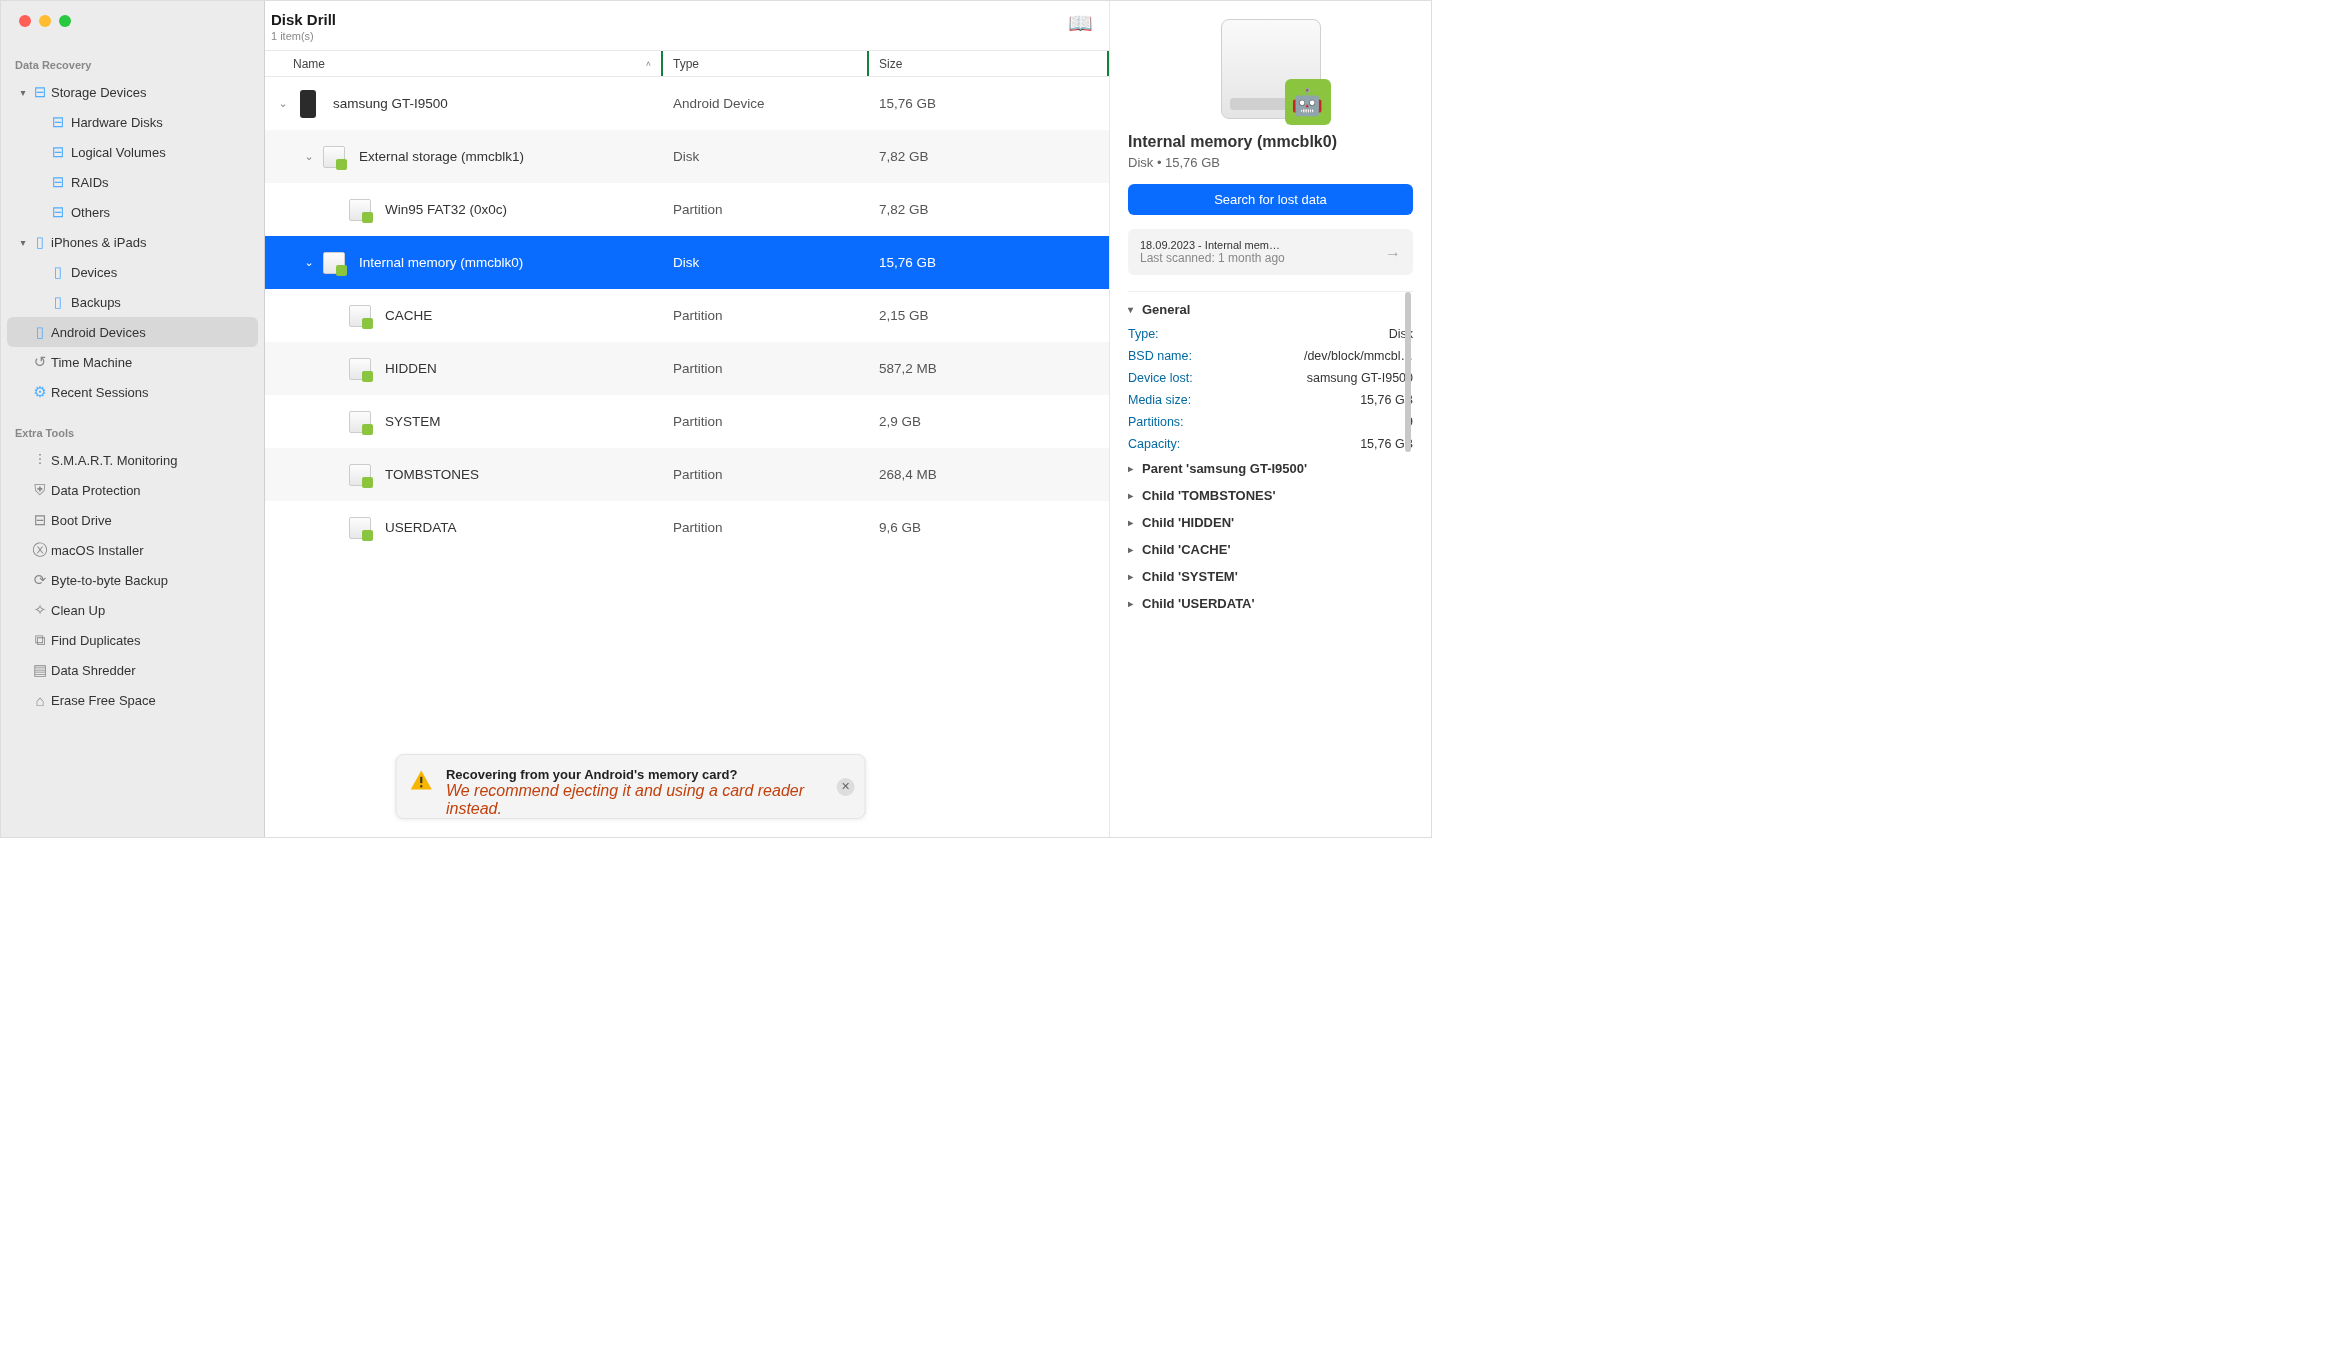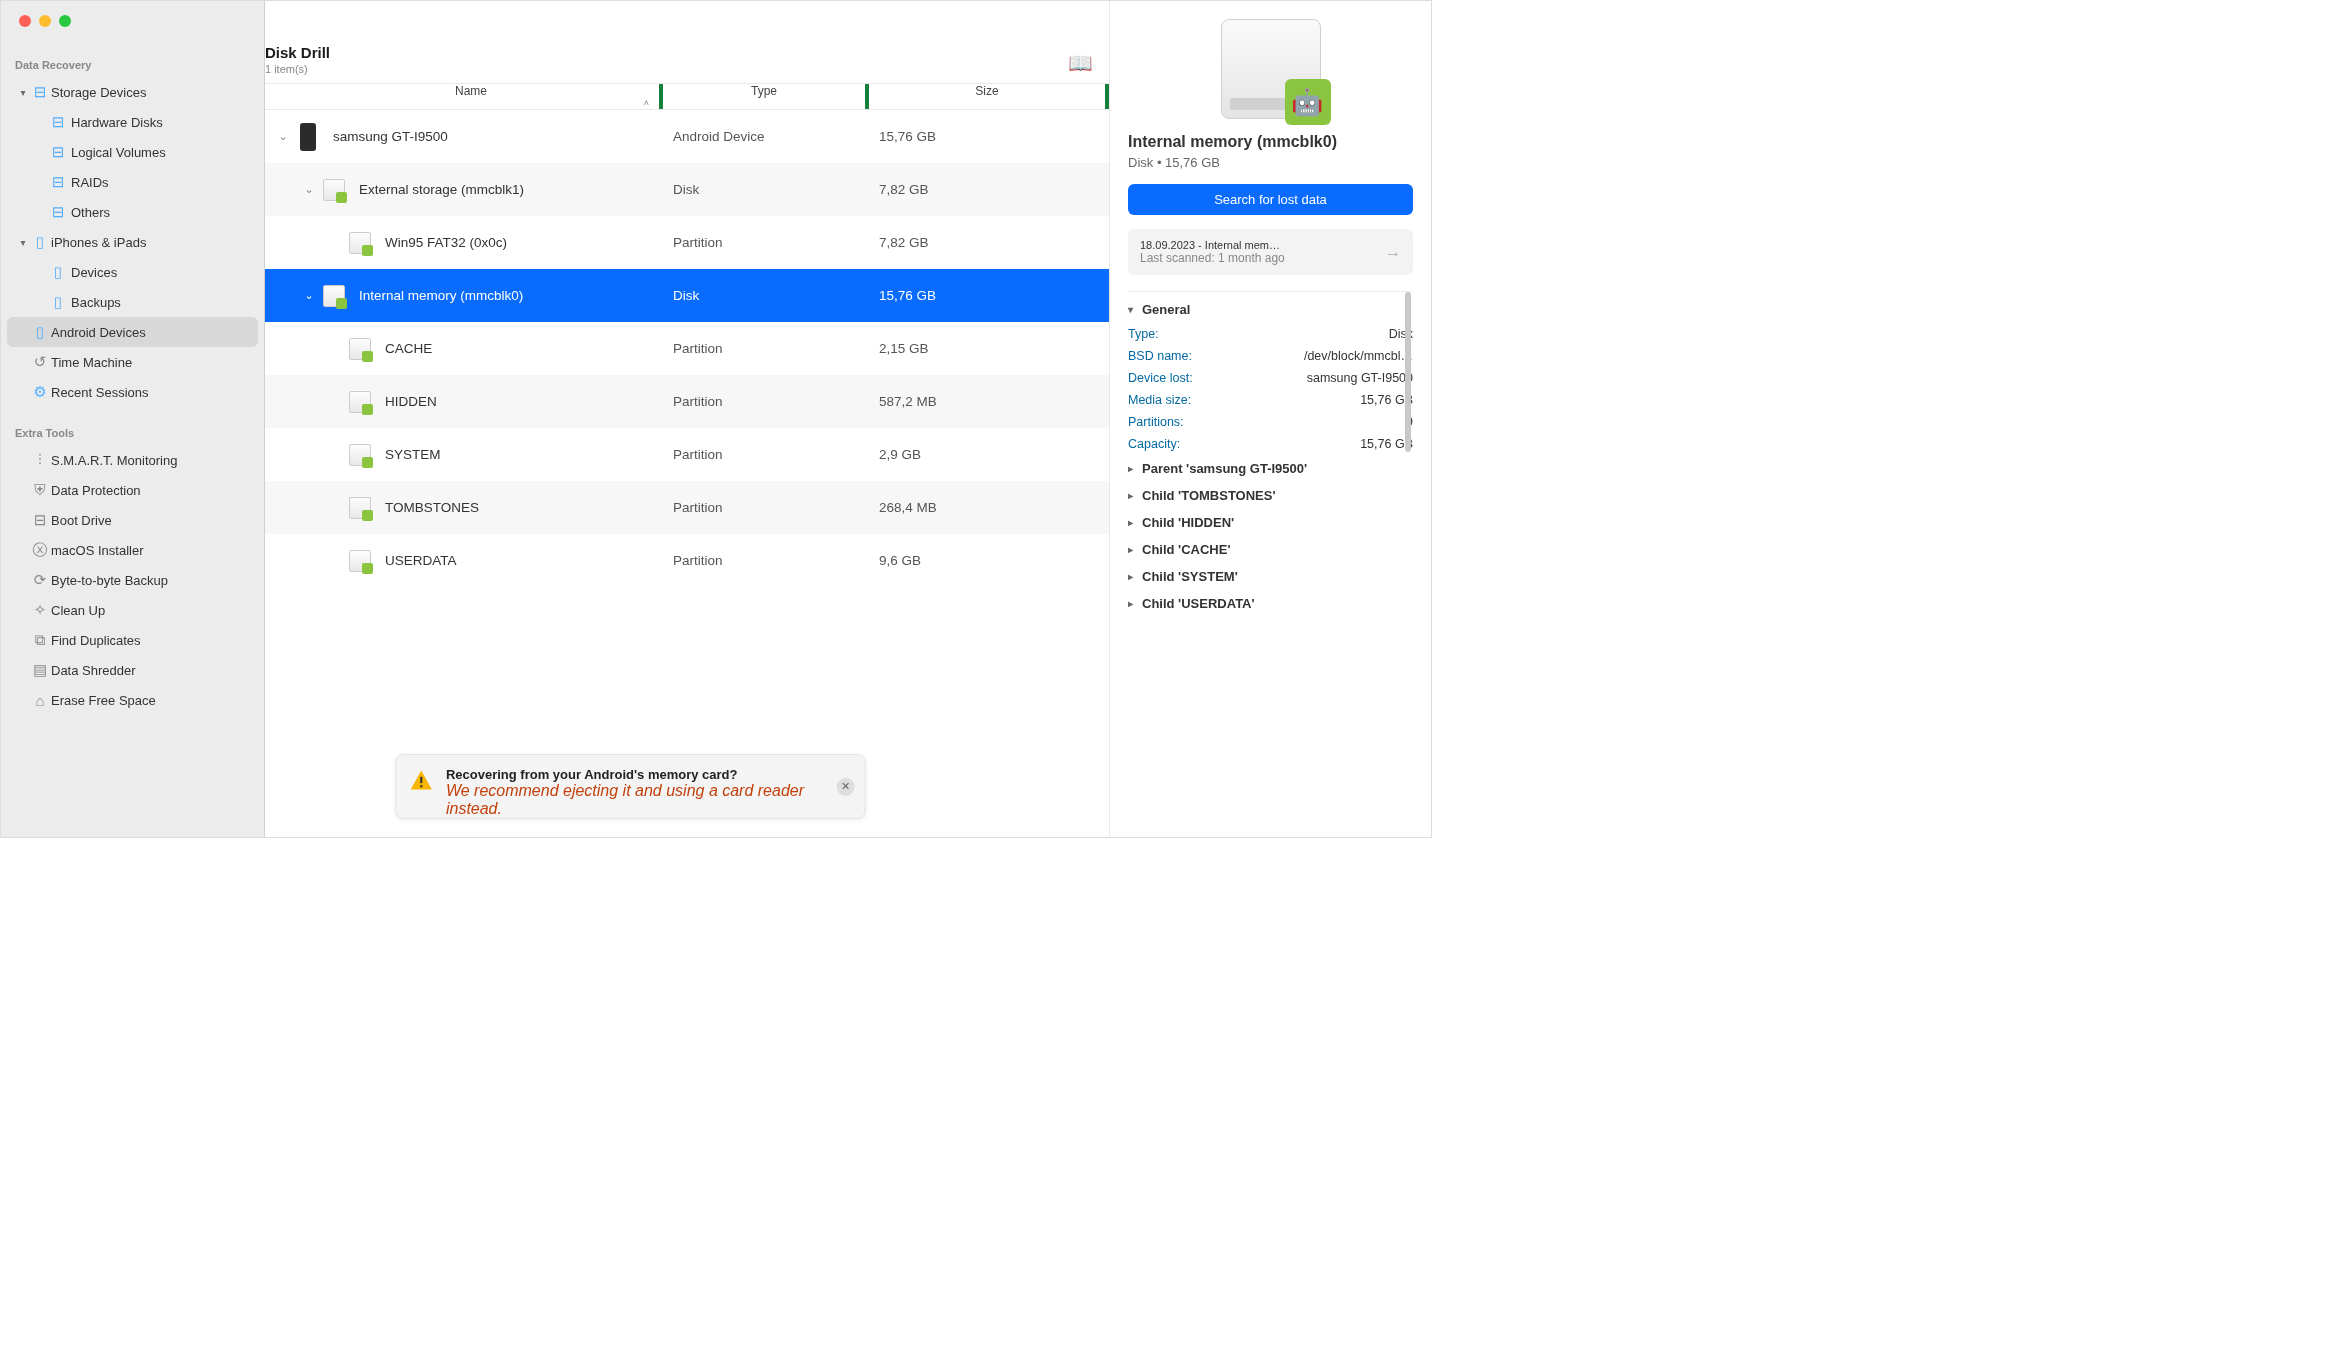--- a/index.html
+++ b/index.html
@@ -15,27 +15,27 @@
 .nav-item { display: flex; align-items: center; padding: 6px 12px 6px 14px; cursor: pointer; border-radius: 6px; margin: 0 6px; height: 30px; }
 .nav-item.active { background: #d8d8d8; }
 .nav-item .caret { width: 12px; display: inline-flex; justify-content: center; font-size: 10px; color: #6b6b6b; }
 .nav-item .ico { width: 22px; display: inline-flex; justify-content: center; font-size: 15px; }
 .nav-item .lbl { font-size: 13px; color: #333; }
 .nav-item.sub { padding-left: 38px; }
 .nav-item.sub .ico { width: 26px; }
 .nav-item.top { padding-left: 10px; }
 
 .content { flex: 1; display: flex; flex-direction: column; min-width: 0; }
-.header { padding: 10px 16px 8px 0; border-bottom: 1px solid #e8e8e8; display: flex; align-items: flex-end; margin-top: 33px; }
+.header { padding: 10px 16px 8px 6px; border-bottom: 1px solid #e8e8e8; display: flex; align-items: flex-start; }
 .header h1 { font-size: 15px; font-weight: 600; color: #1a1a1a; }
 .header .sub { font-size: 11px; color: #888; margin-top: 2px; }
 .header .book { margin-left: auto; font-size: 20px; color: #aaa; cursor: pointer; }
 
 .columns { display: flex; border-bottom: 1px solid #e8e8e8; font-size: 12px; color: #444; height: 26px; align-items: center; }
-.columns .col { padding: 0 10px; border-right: 4px solid #15803d; height: 100%; display: flex; align-items: center; flex-direction: column; }
+.columns .col { padding: 0 10px; border-right: 2px solid #15803d; height: 100%; display: flex; align-items: center; }
 .col-name { flex: 0 0 398px; padding-left: 28px !important; }
 .col-type { flex: 0 0 206px; }
 .col-size { flex: 1; }
 .columns .asc { margin-left: auto; font-size: 9px; color: #888; }
 
 .rows { flex: 1; overflow-y: auto; position: relative; }
 .row { display: flex; align-items: center; height: 53px; font-size: 13.5px; }
 .row.selected { background: #0a6cff; color: #fff; }
 .row.selected .cell { color: #fff !important; }
 .row.striped { background: #f7f7f7; }

